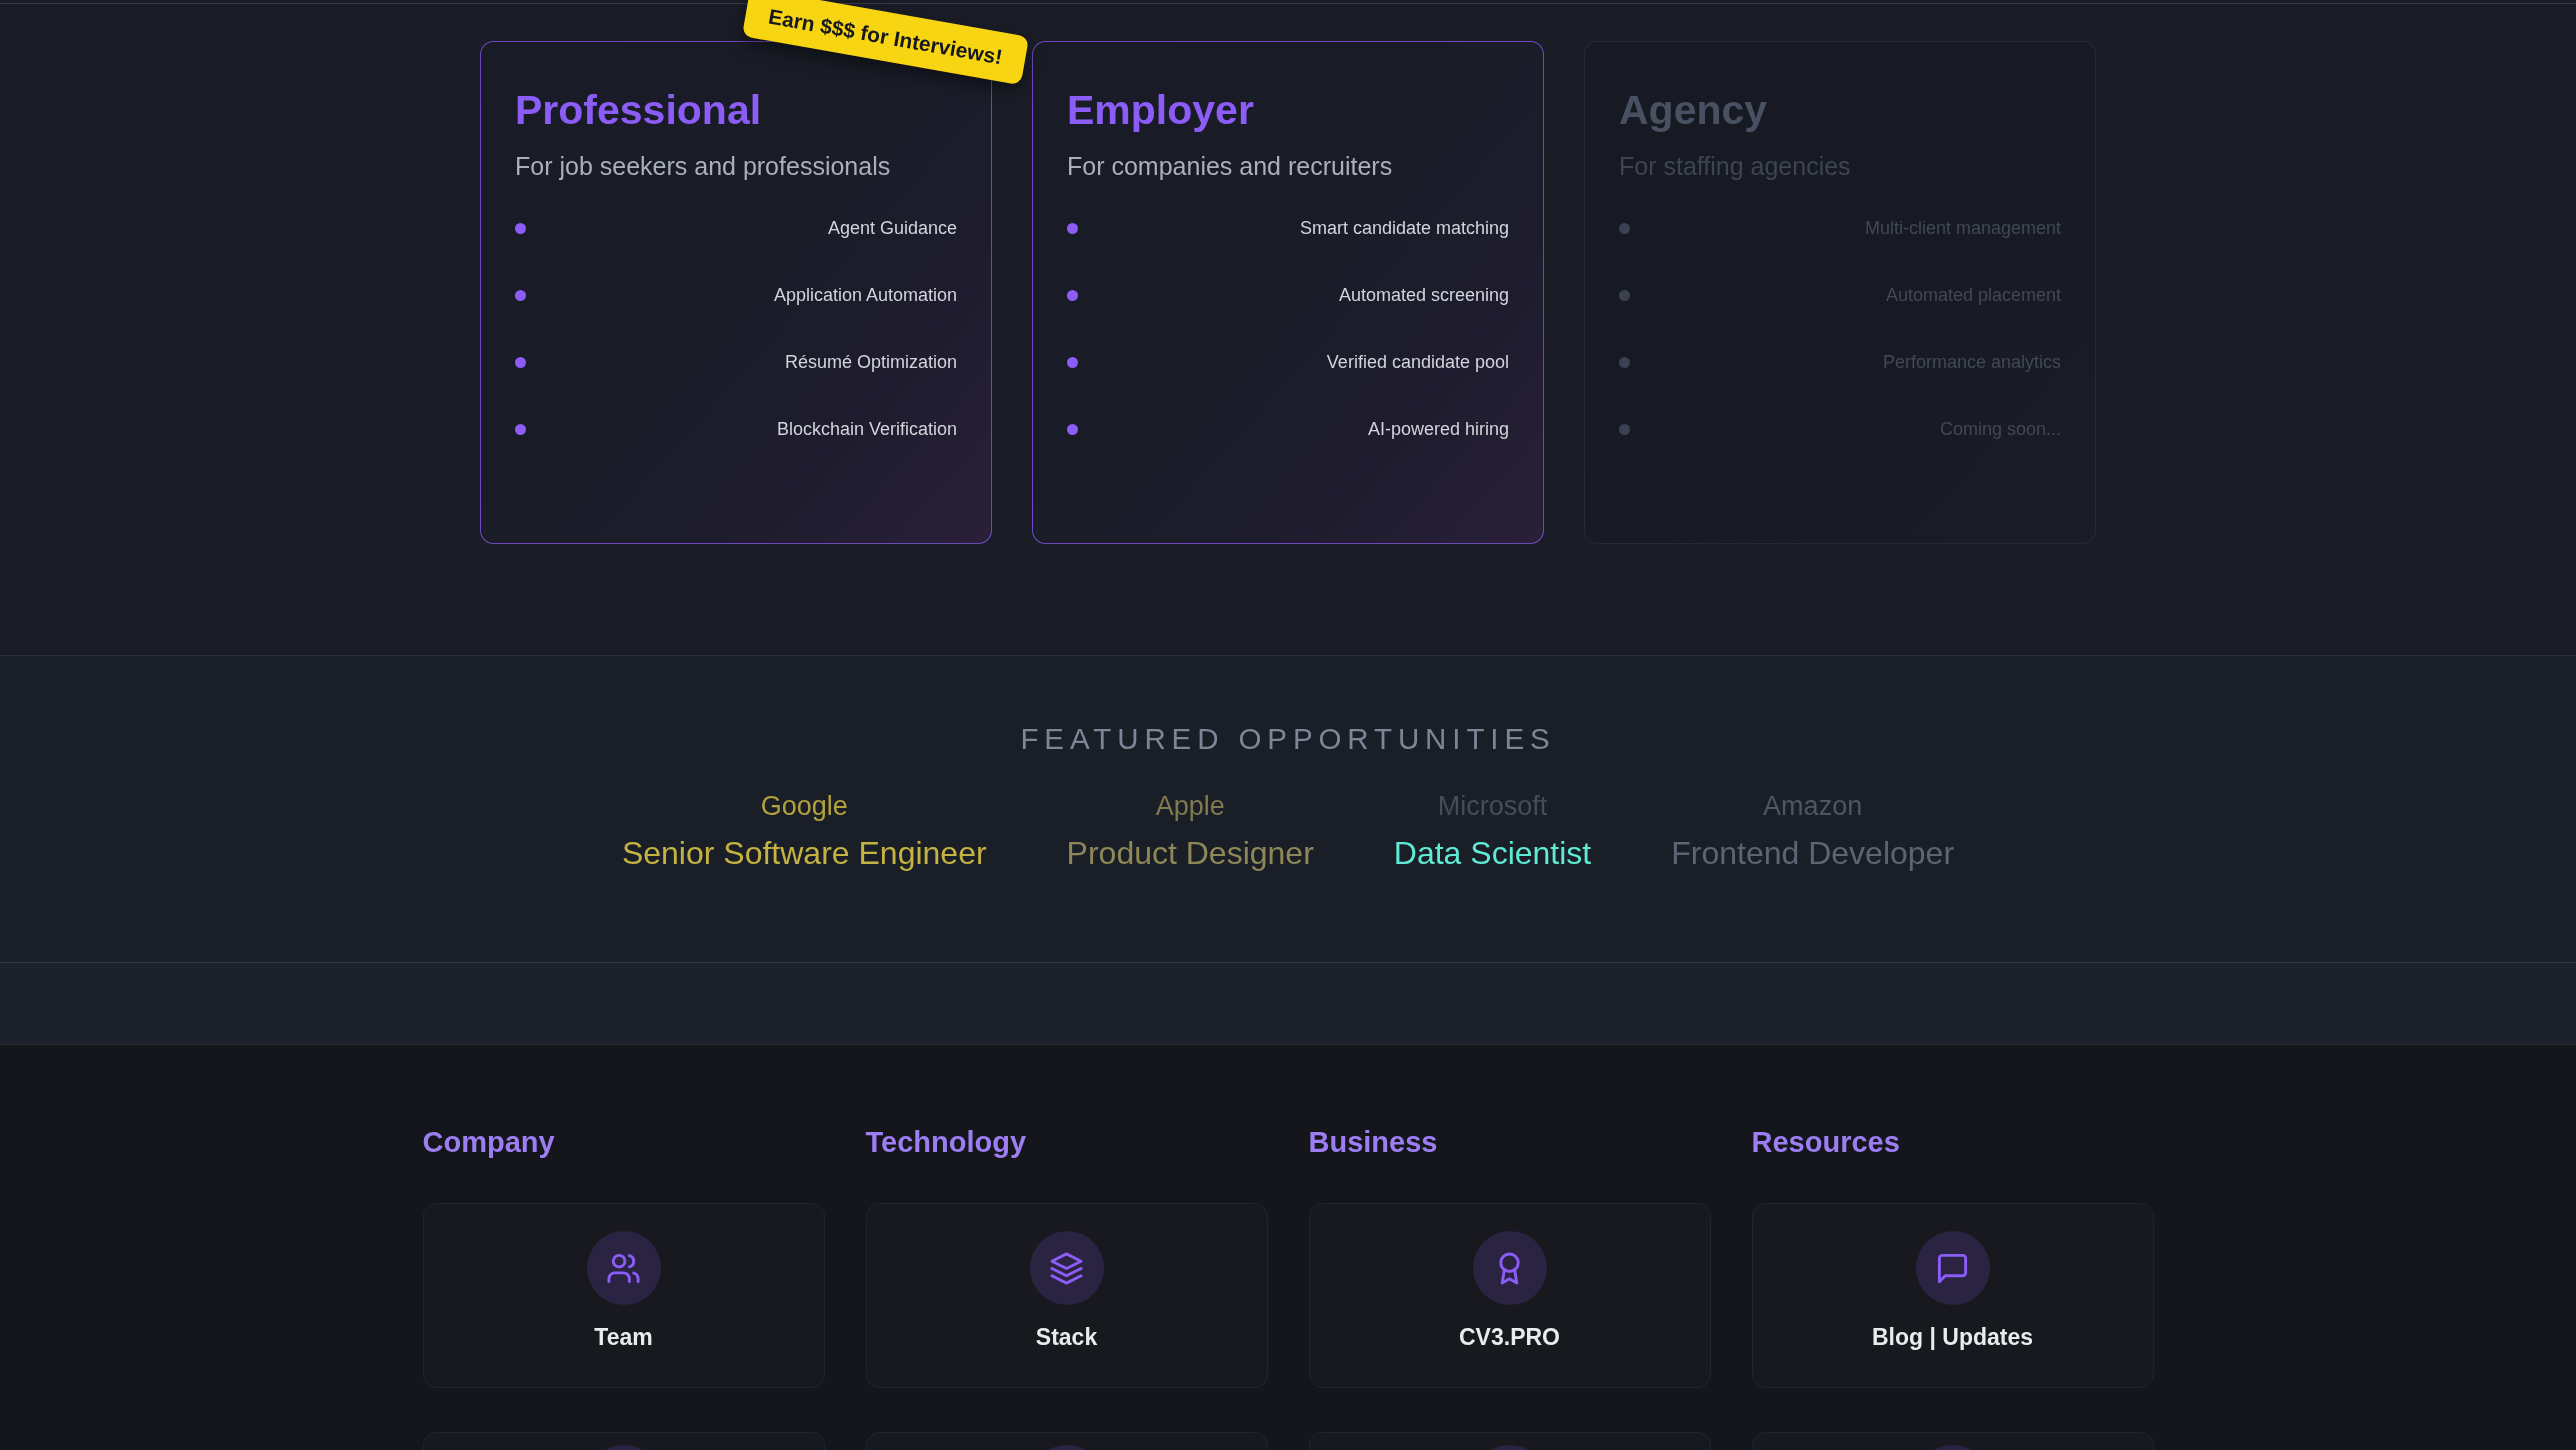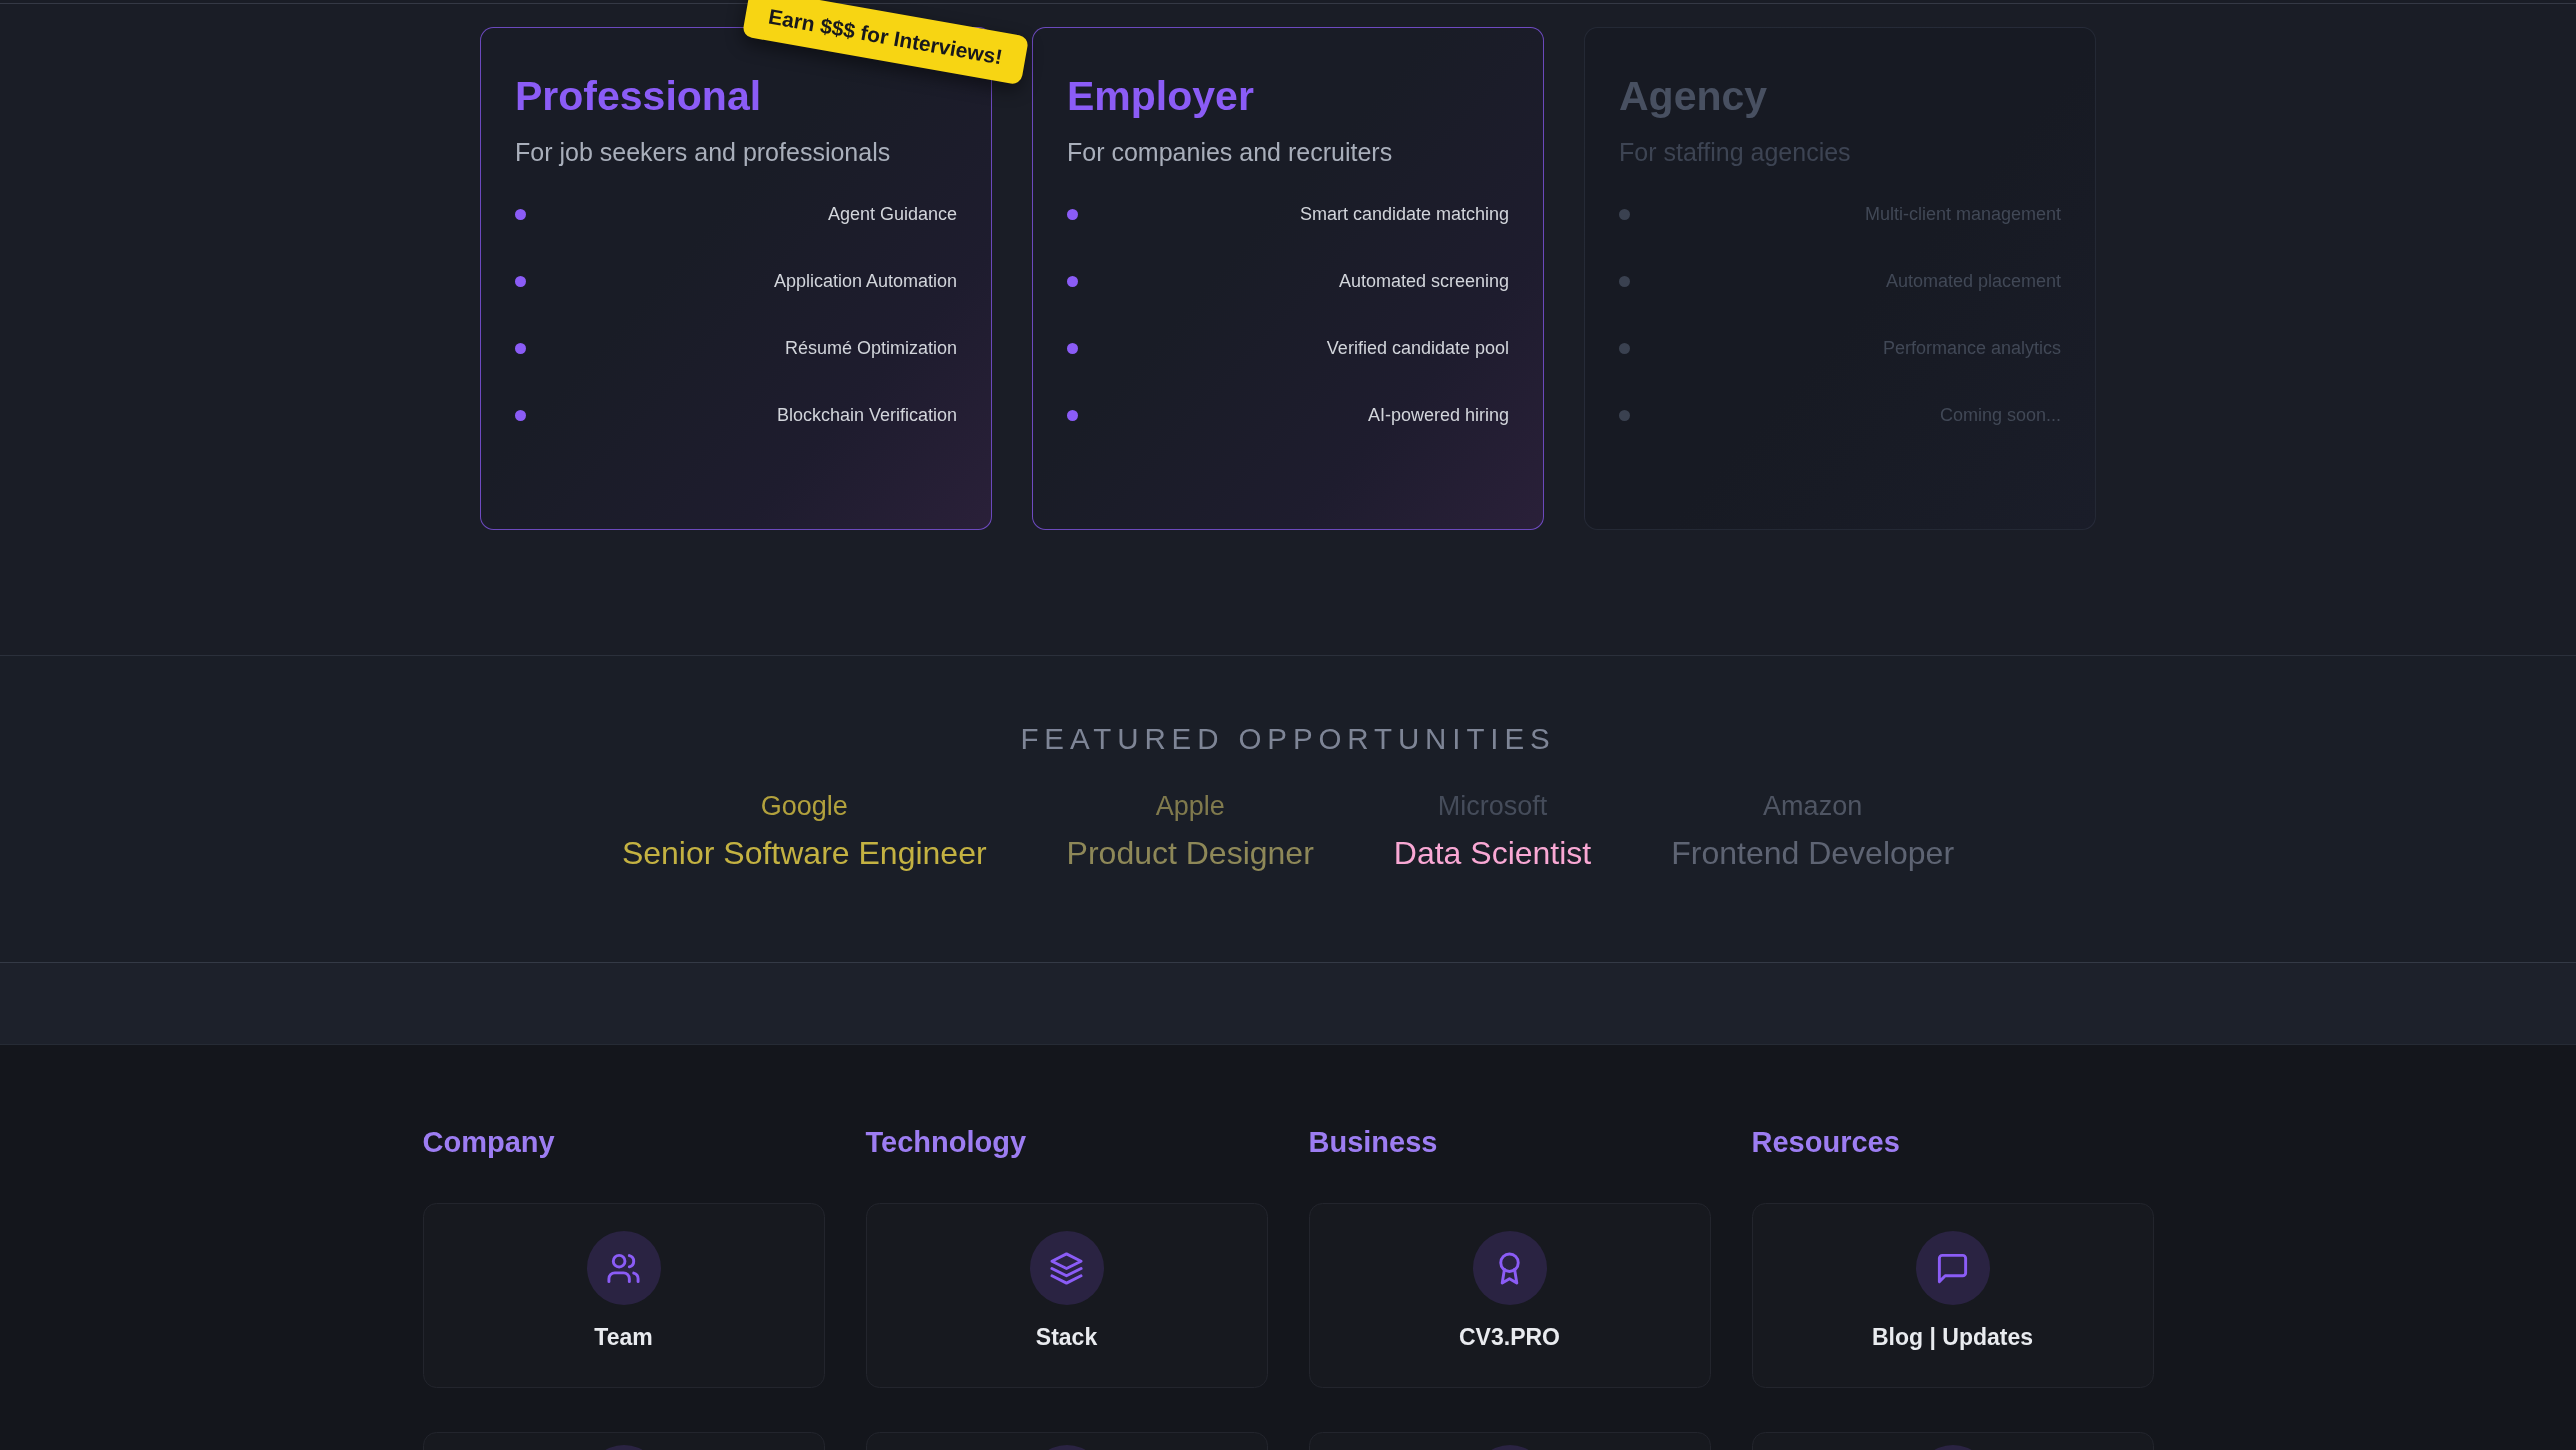--- a/index.html
+++ b/index.html
@@ -6,21 +6,21 @@
   html,body { margin:0; padding:0; }
   body {
     width:2576px; height:1450px; overflow:hidden;
     background:#1a1d26;
     font-family:"Liberation Sans","DejaVu Sans",sans-serif;
   }
 
   
   .personas { position:relative; height:655px; background:#1a1d26; }
   .top-line { position:absolute; top:2.5px; left:0; width:100%; height:1.7px; background:#3c414d; opacity:.8; }
-  .cards { display:flex; justify-content:center; gap:40px; padding-top:27px; }
+  .cards { display:flex; justify-content:center; gap:40px; padding-top:41px; }
   .pcard {
     width:512px; height:503px; border-radius:13.5px; padding:0 34px;
     border:1.7px solid rgba(139,92,246,.72);
     background:linear-gradient(132deg,#191c26 42%,#1e1c2e 74%,#2a2039 100%);
   }
   .pcard h3 { margin:47px 0 0; font-size:41px; line-height:1.05; font-weight:bold; color:#8b5cf6; }
   .pcard .sub { margin:20px 0 0; font-size:25px; color:#a9afbb; }
   .pcard ul { list-style:none; margin:37px 0 0; padding:0; }
   .pcard li { display:flex; align-items:center; margin-bottom:46px; font-size:18px; color:#d2d5db;justify-content:space-between; }
   .dot { flex:none; width:11px; height:11px; border-radius:50%; background:#8b5cf6; margin-right:20px; }
@@ -149,21 +149,21 @@
     <div class="job">
       <div class="company" style="color: rgb(178, 161, 61);">Google</div>
       <div class="role" style="color: rgb(196, 178, 66);">Senior Software Engineer</div>
     </div>
     <div class="job">
       <div class="company" style="color: rgb(128, 122, 77);">Apple</div>
       <div class="role" style="color: rgb(142, 136, 88);">Product Designer</div>
     </div>
     <div class="job">
       <div class="company" style="color: rgb(69, 76, 90);">Microsoft</div>
-      <div class="role" style="color: #f9a8d4;">Data Scientist</div>
+      <div class="role" style="color: #5eead4;">Data Scientist</div>
     </div>
     <div class="job">
       <div class="company" style="color: rgb(79, 85, 99);">Amazon</div>
       <div class="role" style="color: rgb(94, 100, 115);">Frontend Developer</div>
     </div>
   </div>
 </section>
 
 <div class="band"></div>
 

